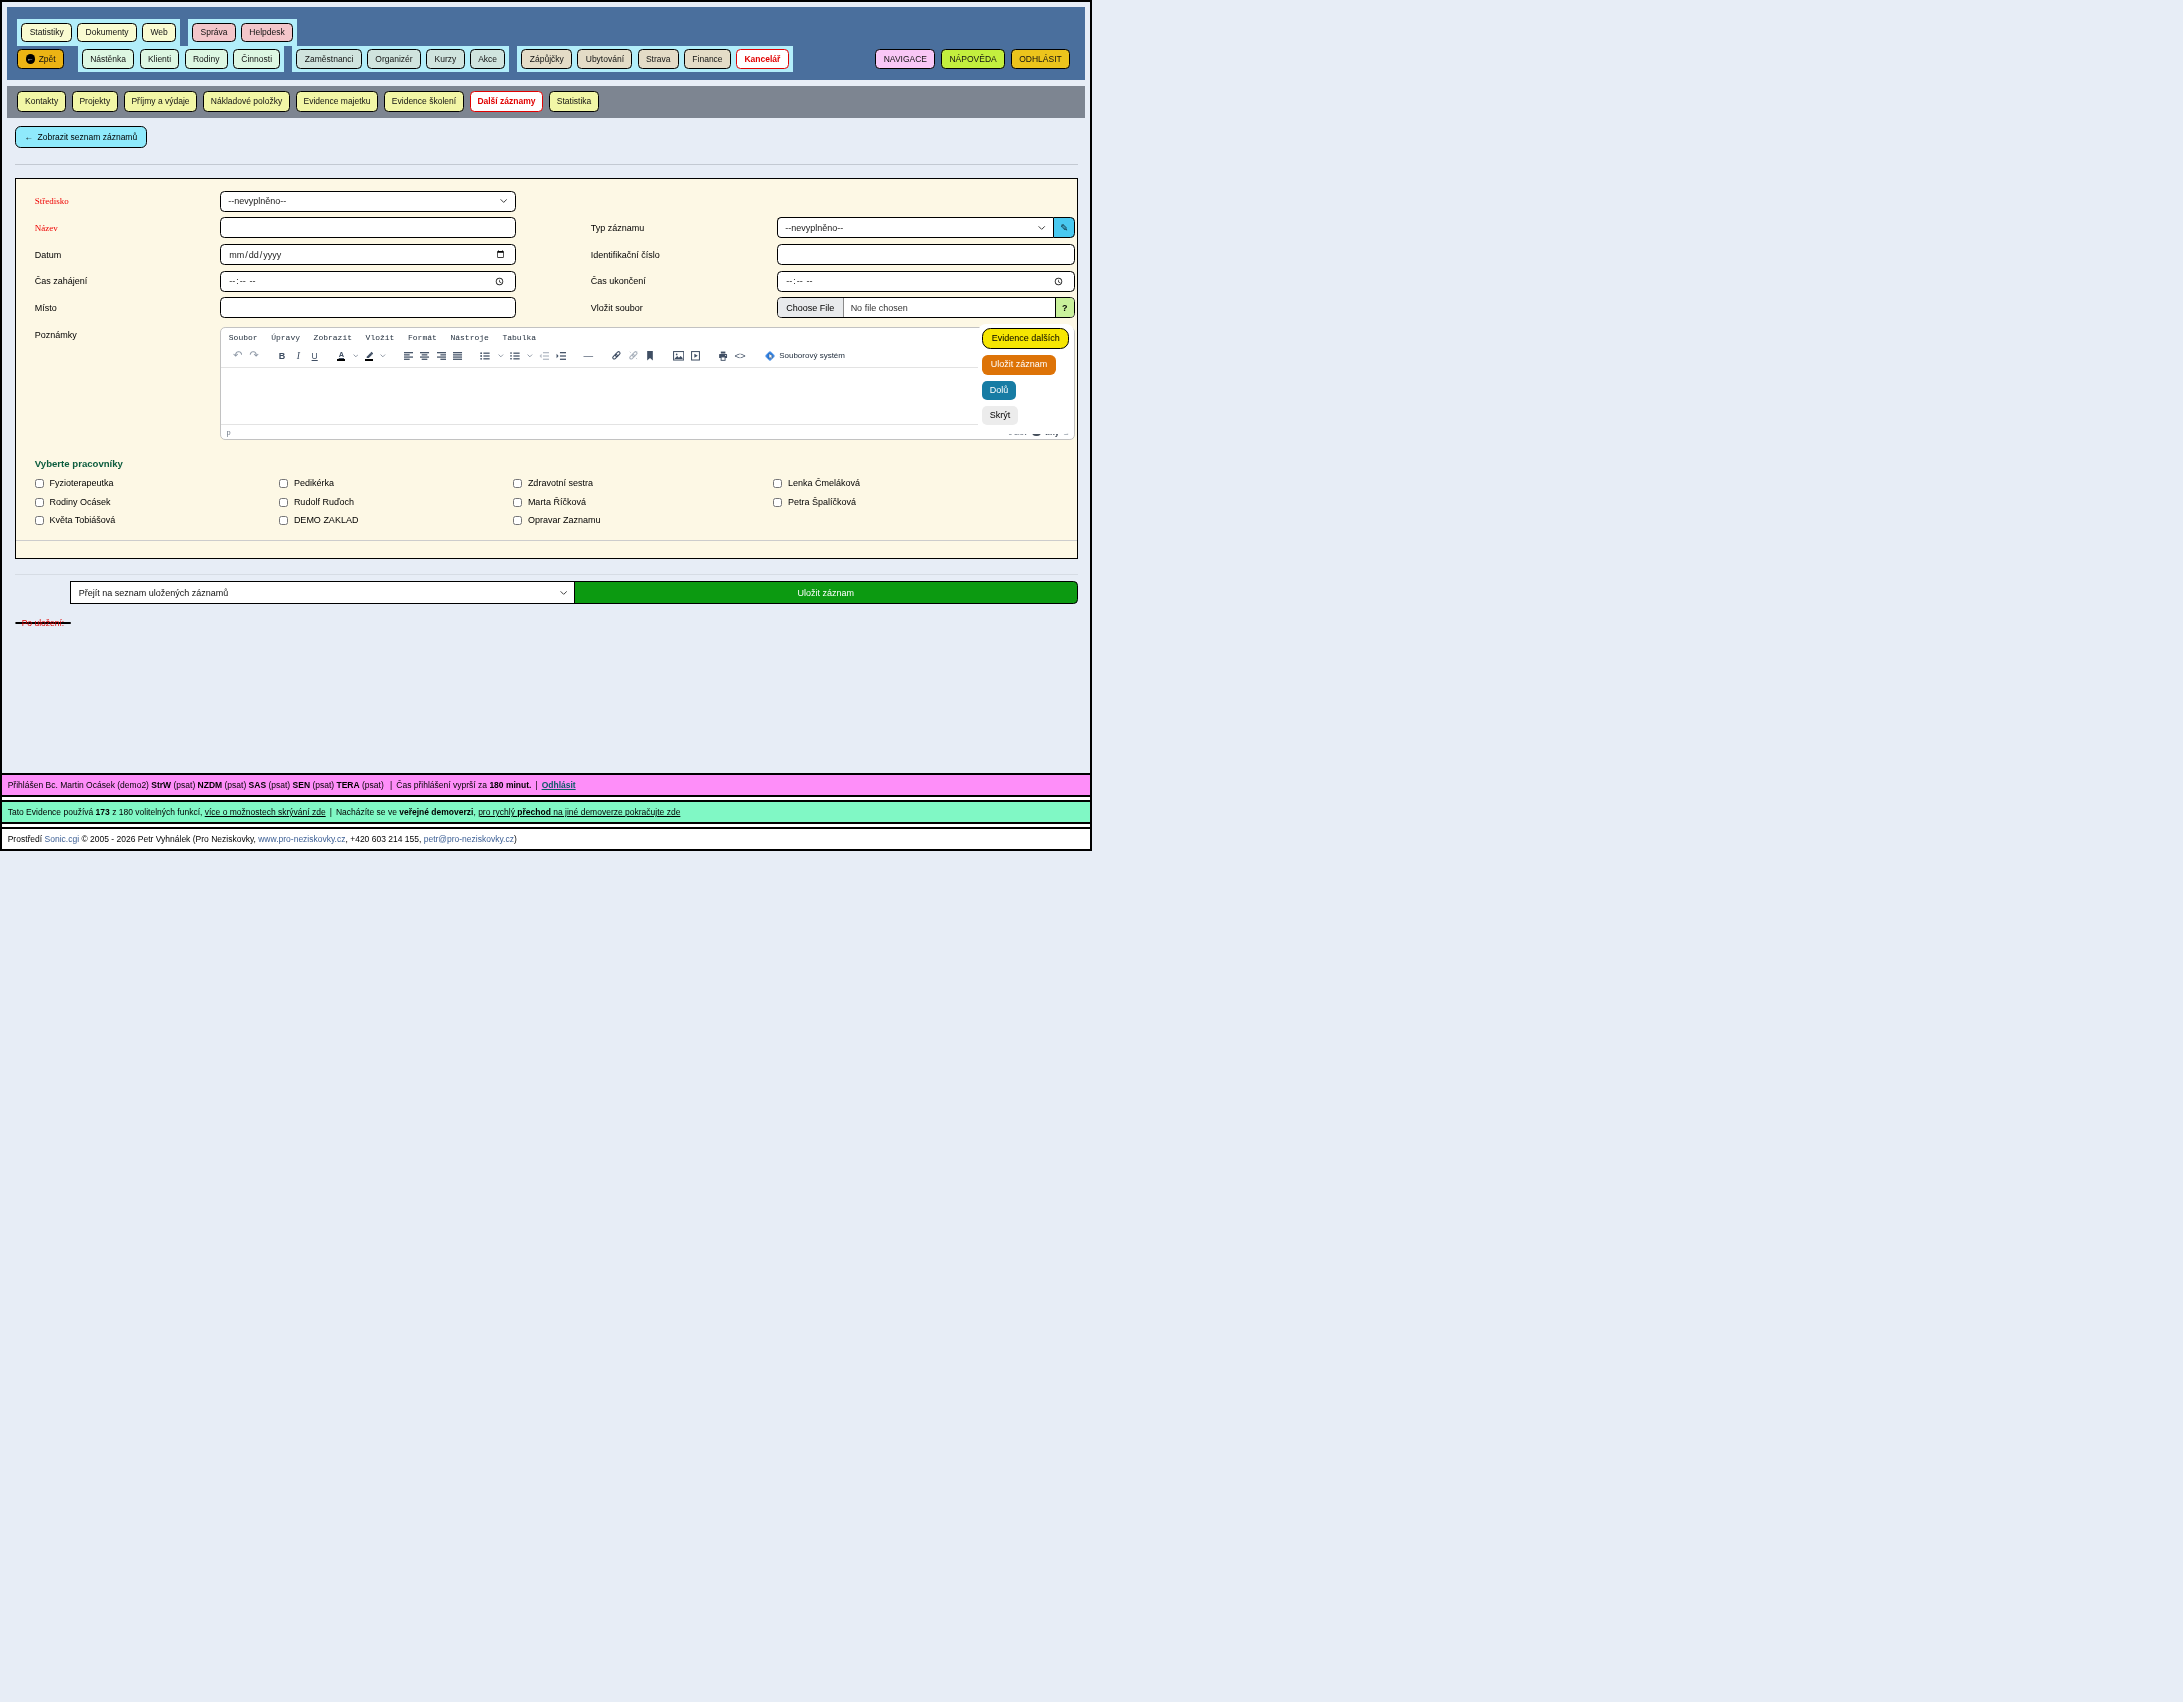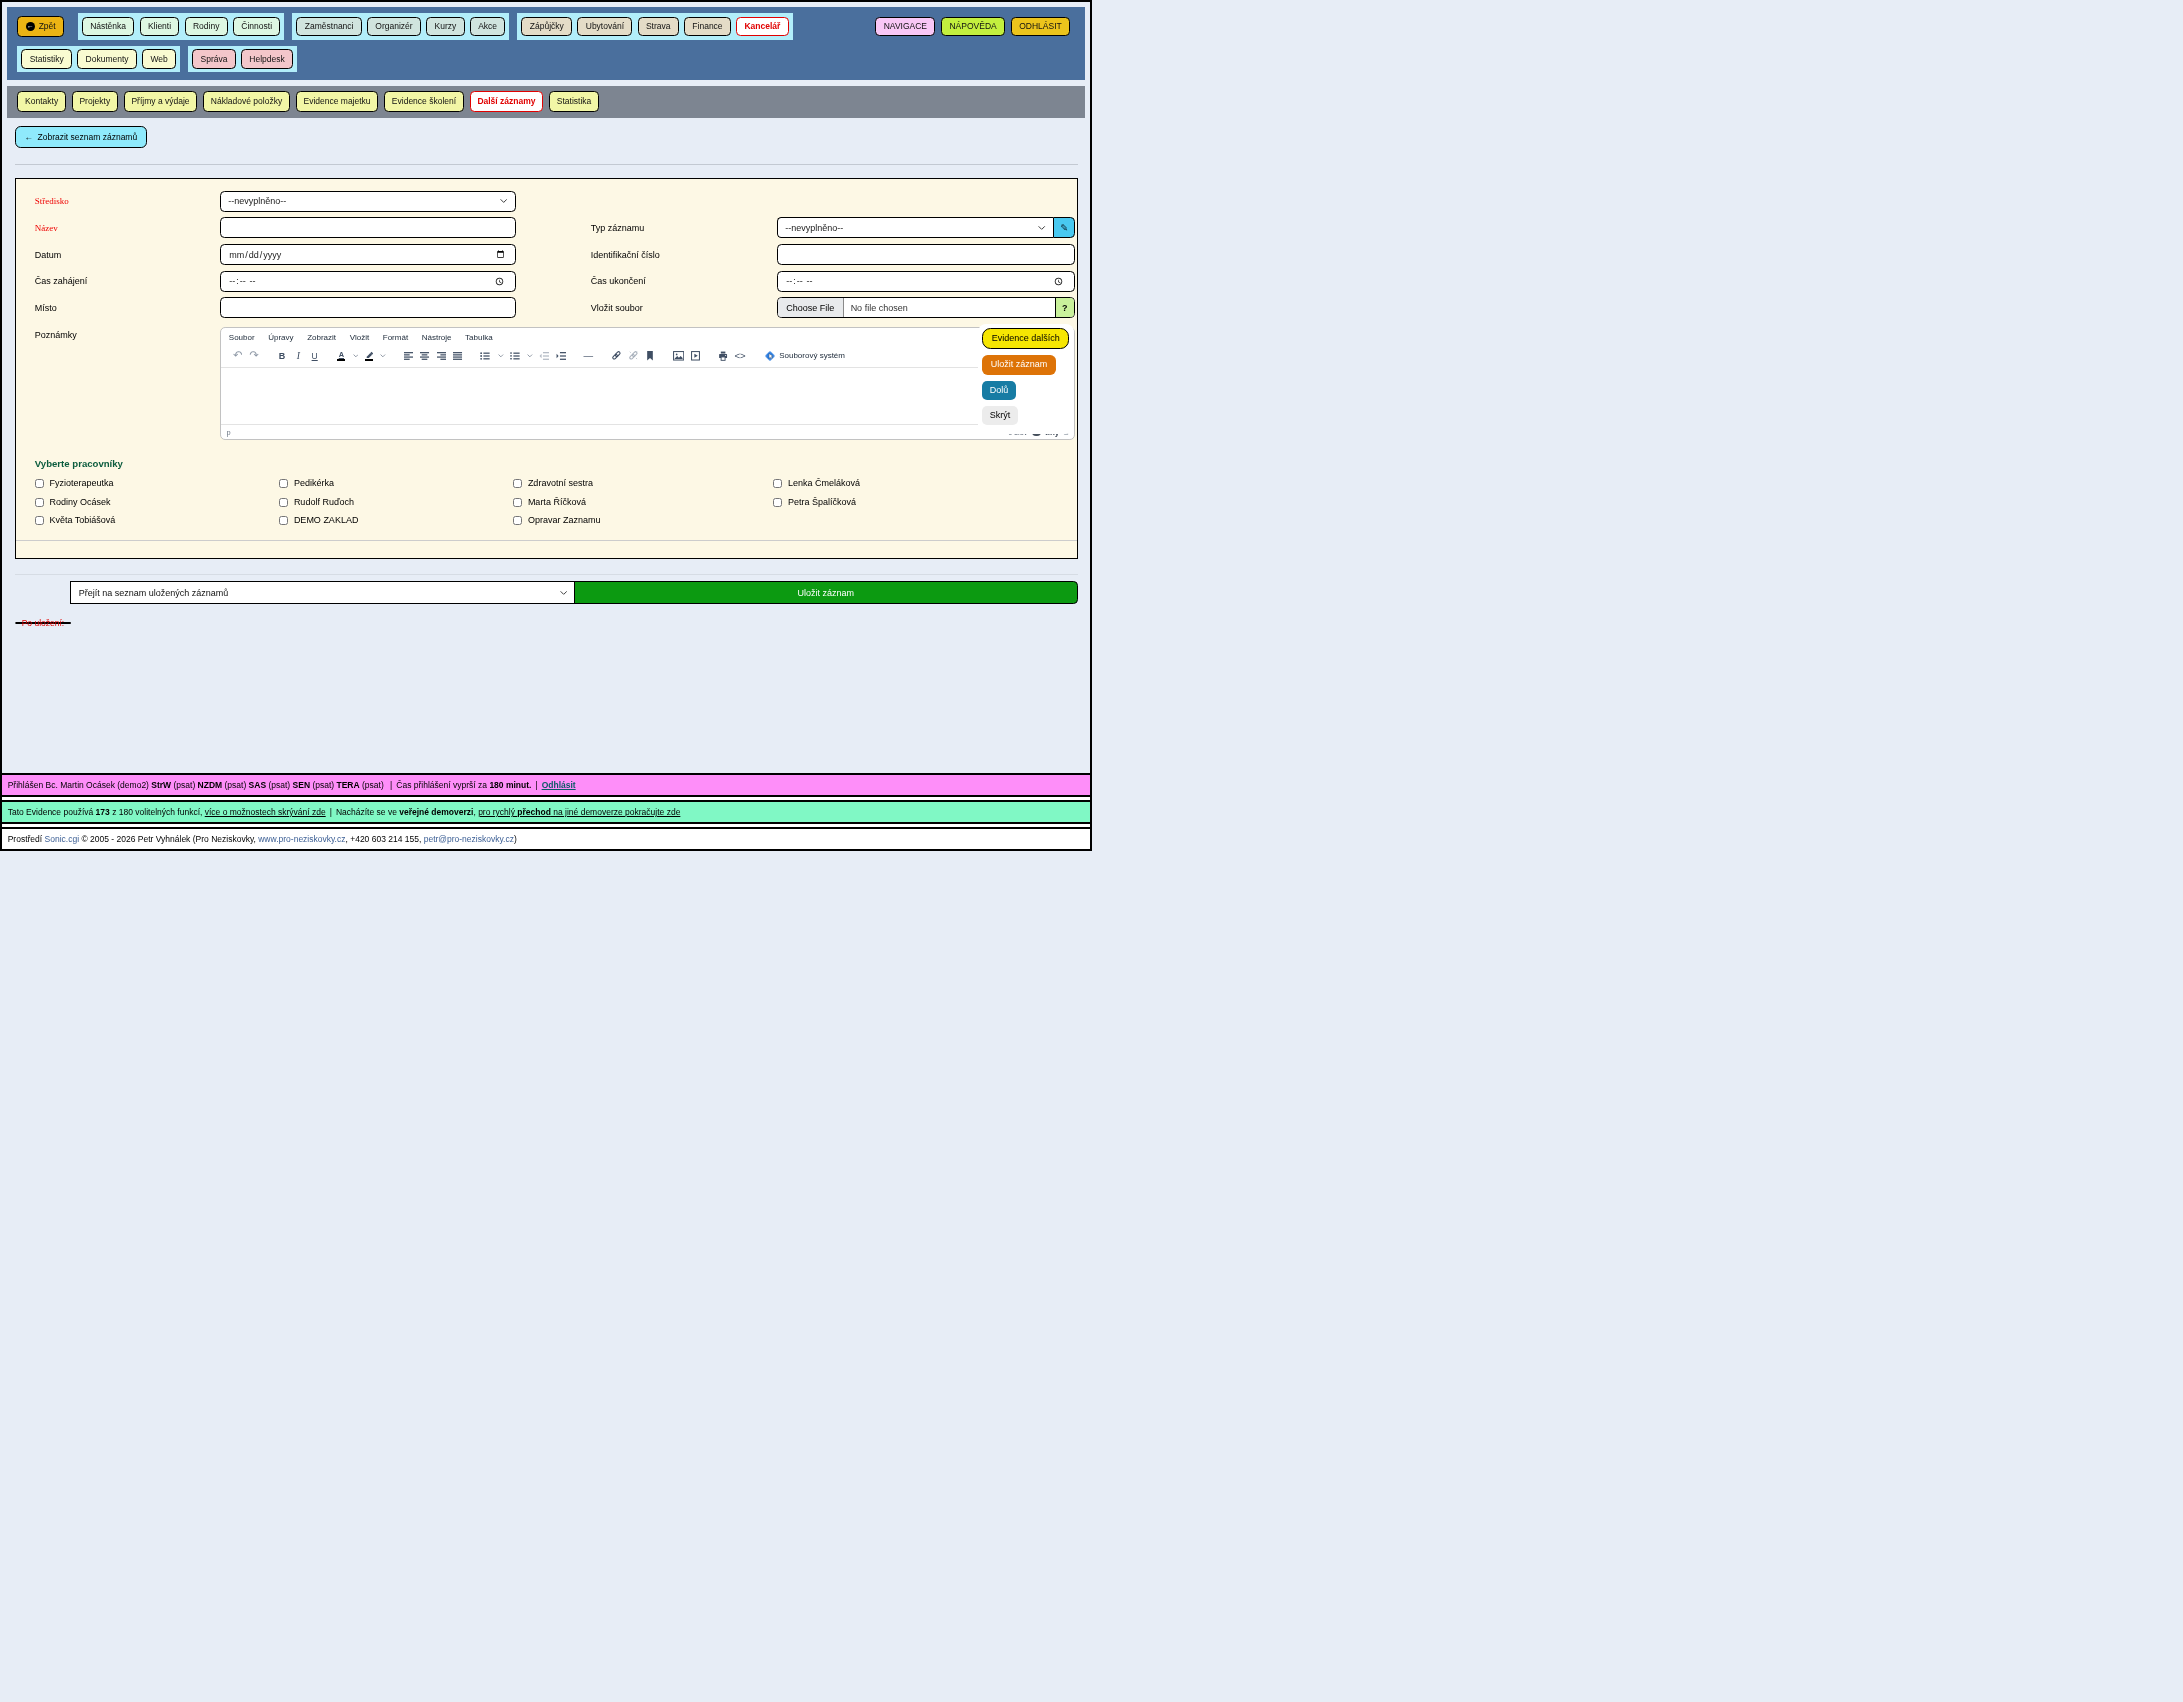--- a/index.html
+++ b/index.html
@@ -82,21 +82,21 @@
   .filewrap input[type=file] { flex:1; font:9px "Liberation Sans",sans-serif; color:#333; }
   .filewrap input[type=file]::file-selector-button { border:none; border-right:0.6px solid #8a8a8a;
     background:#e8eaec; height:19px; padding:0 8.5px; margin-right:6.8px; font:9px "Liberation Sans",sans-serif; cursor:pointer; }
   .helpbtn { width:19.3px; flex:none; border:none; border-left:1.1px solid #000; background:#c9f19b;
     font-weight:bold; font-size:9px; cursor:pointer; }
 
   
   .erow { align-items:flex-start; margin-top:8px; }
   .erow .flabel { padding-top:3.4px; }
   .editor { flex:1; border:0.6px solid #c2c2c2; border-radius:5.1px; background:#fff; position:relative; }
-  .emenu { display:flex; gap:13.6px; padding:5.1px 8px 3.4px; font-size:8px; color:#222f3e; }
+  .emenu { display:flex; gap:13.6px; padding:5.1px 8px 3.4px; font-size:8px; color:#222f3e;font-family:Liberation Mono, monospace; }
   .emenu span { cursor:pointer; }
   .etools { display:flex; align-items:center; gap:7.4px; padding:4.5px 6.8px 5.7px; color:#3f4e63; }
   .tgrp { display:flex; align-items:center; gap:6.2px; padding:0 5.1px; }
   .tico { display:inline-flex; align-items:center; justify-content:center; min-width:10.2px; height:11.3px; cursor:pointer;
     font-size:9.6px; color:#3f4e63; }
   .tico.und { font-size:11.3px; color:#8d97a5; }
   .tico.bold { font-weight:bold; font-size:9px; }
   .tico.ital { font-style:italic; font-family:"Liberation Serif",serif; font-size:9.6px; }
   .tico.unde { text-decoration:underline; font-size:8.5px; }
   .colstack { display:flex; flex-direction:column; align-items:center; line-height:1; cursor:pointer; }
@@ -151,20 +151,31 @@
   .fbar.green a { color:#000; text-decoration:underline; }
   .fbar.white a { color:#3b5e94; text-decoration:none; }
   svg { display:block; }
 </style>
 </head>
 <body>
 
 <div class="main">
 
   <div class="topbar">
+    <div class="navrow navrow2">
+      <div class="ngrp">
+        <button class="nbtn payellow">Statistiky</button>
+        <button class="nbtn payellow">Dokumenty</button>
+        <button class="nbtn payellow">Web</button>
+      </div>
+      <div class="ngrp">
+        <button class="nbtn rose">Správa</button>
+        <button class="nbtn rose">Helpdesk</button>
+      </div>
+    </div>
     <div class="navrow">
       <span class="zpet-wrap"><button class="nbtn gold">
             <span class="backdot">←</span>
             <span>Zpět</span>
           </button></span>
       <div class="ngrp">
         <button class="nbtn mint">Nástěnka</button>
         <button class="nbtn mint">Klienti</button>
         <button class="nbtn mint">Rodiny</button>
         <button class="nbtn mint">Činnosti</button>
@@ -179,31 +190,20 @@
         <button class="nbtn tan">Zápůjčky</button>
         <button class="nbtn tan">Ubytování</button>
         <button class="nbtn tan">Strava</button>
         <button class="nbtn tan">Finance</button>
         <button class="nbtn office">Kancelář</button>
       </div>
       <div class="nav-right">
         <button class="nbtn pinkb">NAVIGACE</button>
         <button class="nbtn lime">NÁPOVĚDA</button>
         <button class="nbtn gold2">ODHLÁSIT</button>
-      </div>
-    </div>
-    <div class="navrow navrow2">
-      <div class="ngrp">
-        <button class="nbtn payellow">Statistiky</button>
-        <button class="nbtn payellow">Dokumenty</button>
-        <button class="nbtn payellow">Web</button>
-      </div>
-      <div class="ngrp">
-        <button class="nbtn rose">Správa</button>
-        <button class="nbtn rose">Helpdesk</button>
       </div>
     </div>
   </div>
 
   <div class="graybar">
     <button class="tbtn2">Kontakty</button>
     <button class="tbtn2">Projekty</button>
     <button class="tbtn2">Příjmy a výdaje</button>
     <button class="tbtn2">Nákladové položky</button>
     <button class="tbtn2">Evidence majetku</button>

